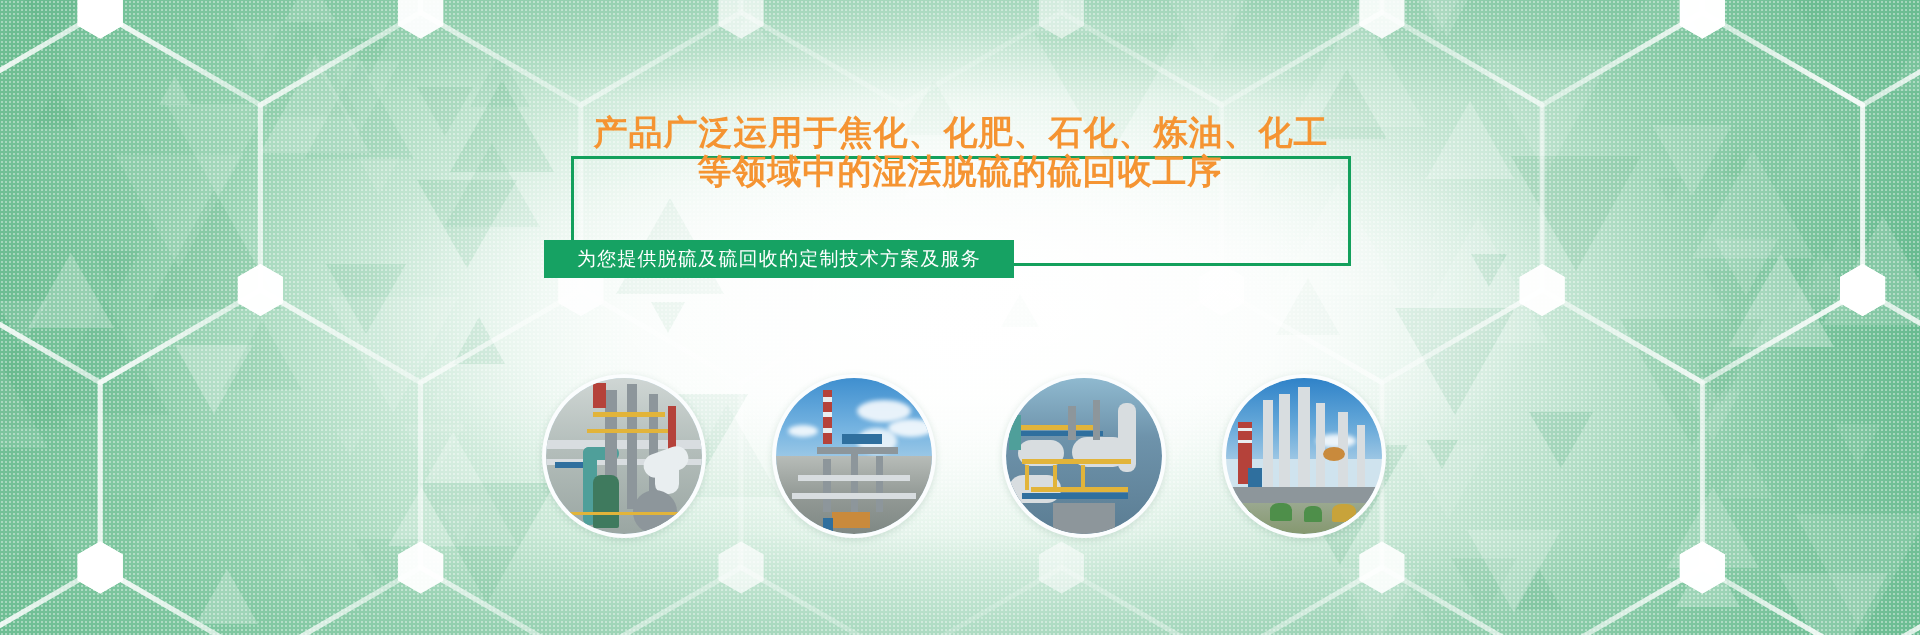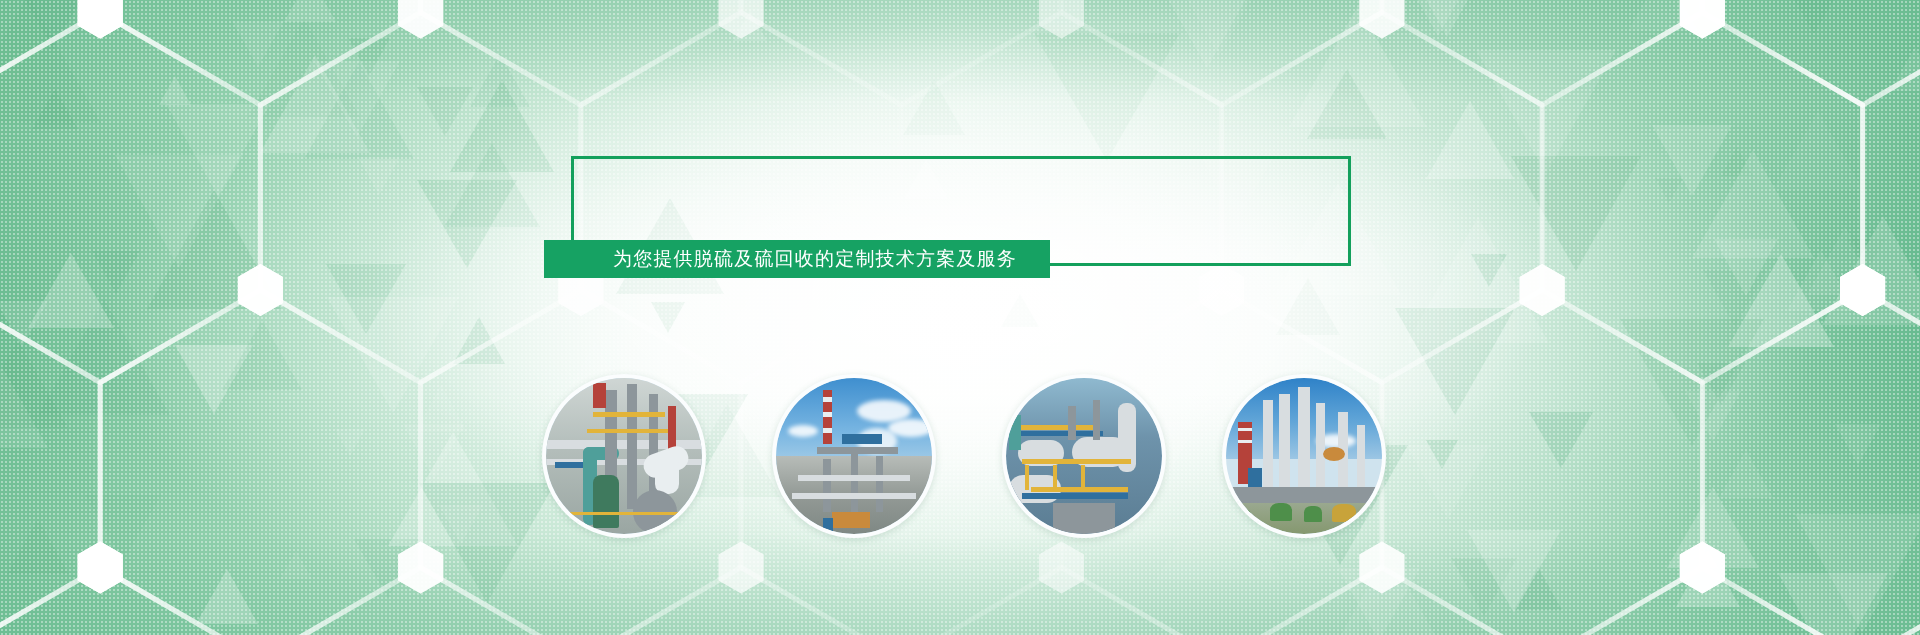--- a/index.html
+++ b/index.html
@@ -364,22 +364,26 @@
       </g>
   </svg>
 
   <div class="dots"></div>
   <div class="center-glow"></div>
 
   <div class="content">
 
     <div class="bracket" id="bracket" style="border-color: rgb(19, 160, 92);"></div>
 
-
-    <div class="greenbox" style="background: rgb(22, 162, 99); padding-left: 36px;">
+    <div class="headline" style="color: rgb(245, 148, 50);">
+      <span class="l1">产品广泛运用于焦化、化肥、石化、炼油、化工</span>
+      <span class="l2">等领域中的湿法脱硫的硫回收工序</span>
+    </div>
+
+    <div class="greenbox" style="background: rgb(22, 162, 99);">
       <span>为您提供脱硫及硫回收的定制技术方案及服务</span>
     </div>
 
     <div class="circles">
 
       <div class="circ" style="left:542px">
         <div class="ph">
           <div style="position:absolute;inset:0;background:linear-gradient(180deg,#cfd6d4 0%,#b6c0bd 40%,#9aa6a2 100%)"></div>
           <div class="st l" style="left:0;top:40%;width:100%;height:9px"></div>
           <div class="st l" style="left:0;top:52%;width:100%;height:6px"></div>

